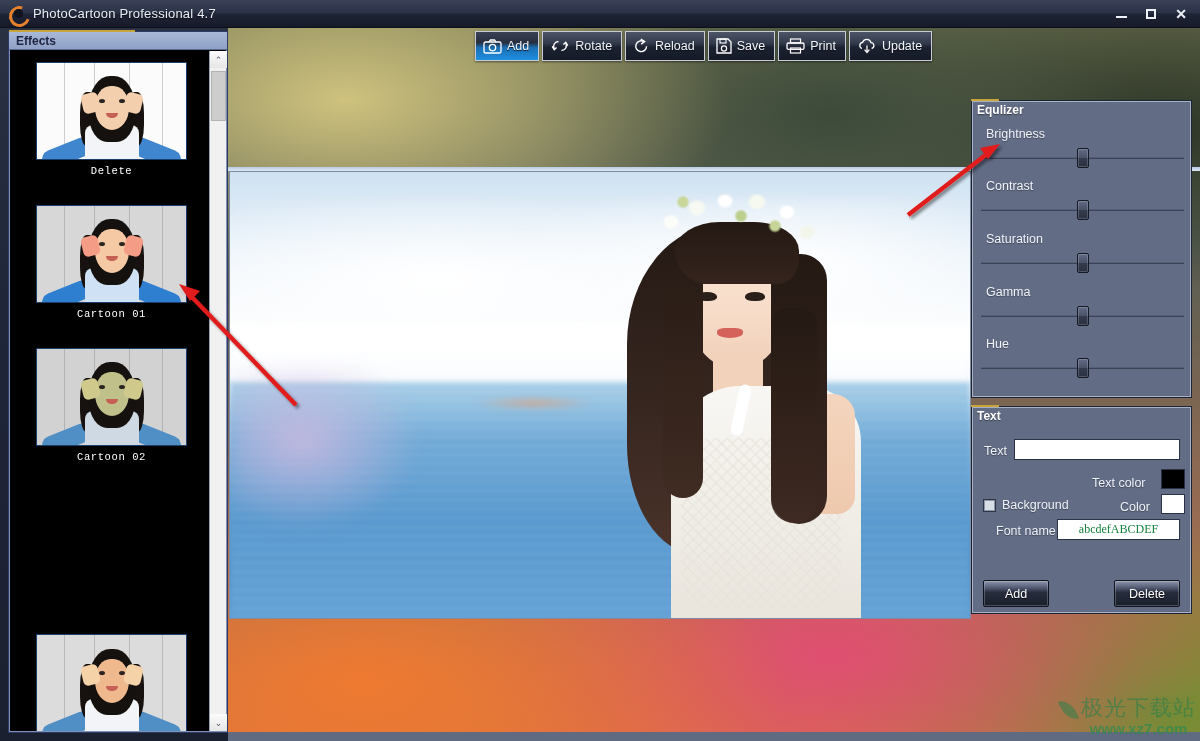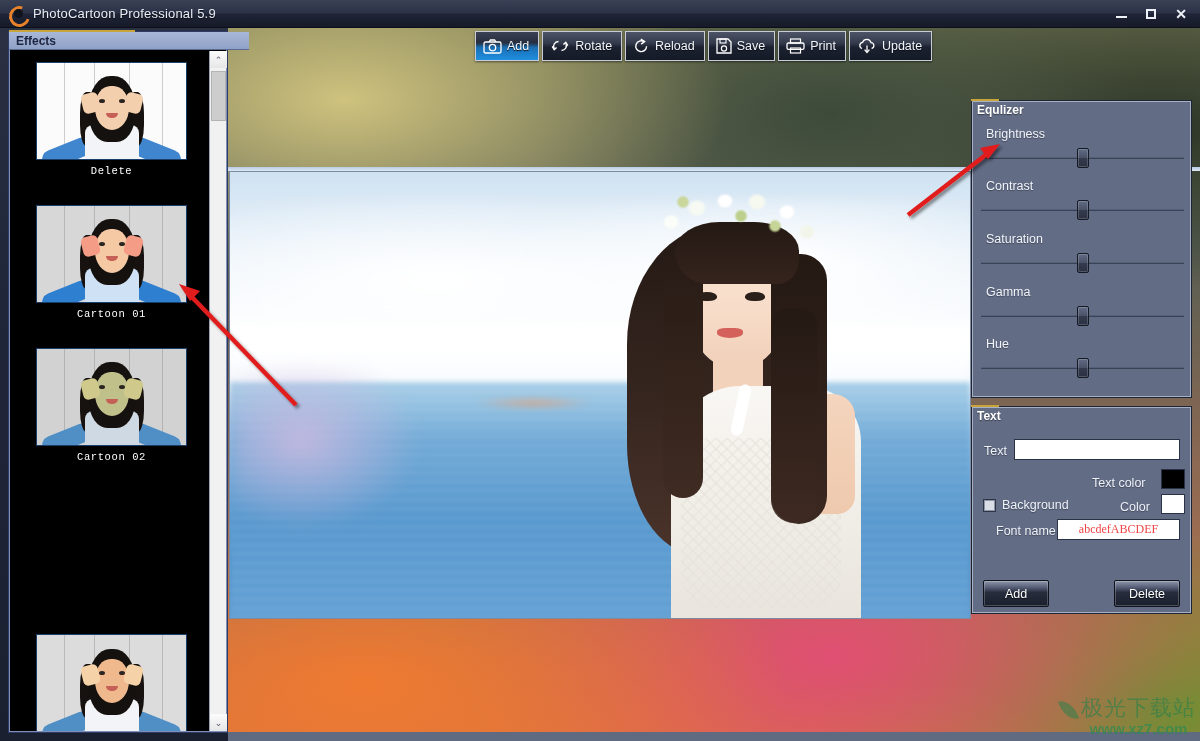--- a/index.html
+++ b/index.html
@@ -50,21 +50,21 @@
   .glyph-max{ display:block; width:10px; height:10px; border:2px solid #eef2f8;}
   .glyph-close{ font-size:14px; font-weight:bold; }
 
   
   .effects-panel{
     position:absolute; left:8px; top:31px; width:220px; height:702px;
     background:#000; border:1px solid #2e3b66;
     box-shadow:0 0 0 1px #7f8fb5 inset;
   }
   .effects-title{
-    position:absolute; left:0; top:0; width:240px; height:18px;
+    position:absolute; left:0; top:0; width:218px; height:18px;
     background:linear-gradient(180deg,#a8b8d8 0%, #8fa1c6 100%);
     color:#1d2540; font-weight:bold; font-size:12px;
     padding-left:7px; line-height:18px;
     border-bottom:1px solid #5a6b92;
   }
   .effects-title::after{
     content:""; position:absolute; left:0; top:-2px; width:126px; height:2px;
     background:#c8a53a;
   }
   .effects-body{
@@ -334,21 +334,21 @@
   .tx-input{
     position:absolute; background:#fff; border:1px solid #2b3245;
   }
   .swatch{ position:absolute; border:1px solid #2b3245; }
   .cbox{
     position:absolute; width:13px; height:13px; background:#d9dde6;
     border:1px solid #2d3446; box-shadow:0 0 0 1px #8d95a8 inset;
   }
   .fontval{
     position:absolute; width:100%; text-align:center; line-height:19px;
-    font-family:"Liberation Serif","DejaVu Serif",serif; font-size:12px; color:#ef4444;
+    font-family:"Liberation Serif","DejaVu Serif",serif; font-size:12px; color:#15803d;
   }
   .pbtn{
     position:absolute; height:27px; width:66px;
     background:linear-gradient(180deg,#8e96ab 0%,#59617a 24%,#272d3d 46%,#1a1f2c 100%);
     border:1px solid #0e121c; border-radius:2px;
     color:#fff; font-size:12.5px; display:flex; align-items:center; justify-content:center;
     box-shadow:0 0 0 1px rgba(255,255,255,.22) inset;
     text-shadow:0 1px 1px #0a0d14;
   }
   .zbtn{
@@ -377,21 +377,21 @@
     border-radius:0 100% 0 100%; transform:rotate(-18deg);
   }
 </style>
 </head>
 <body>
 
 <div id="app">
 
   <div class="titlebar">
     <div class="tb-icon"></div>
-    <div class="tb-title">PhotoCartoon Professional 5.9</div>
+    <div class="tb-title">PhotoCartoon Professional 4.7</div>
     <div class="tb-spacer"></div>
     <div class="win-btns">
       <div class="win-btn">
           <span class="glyph-min"></span>
         </div>
       <div class="win-btn">
           <span class="glyph-max"></span>
         </div>
       <div class="win-btn glyph-close">✕</div>
     </div>

